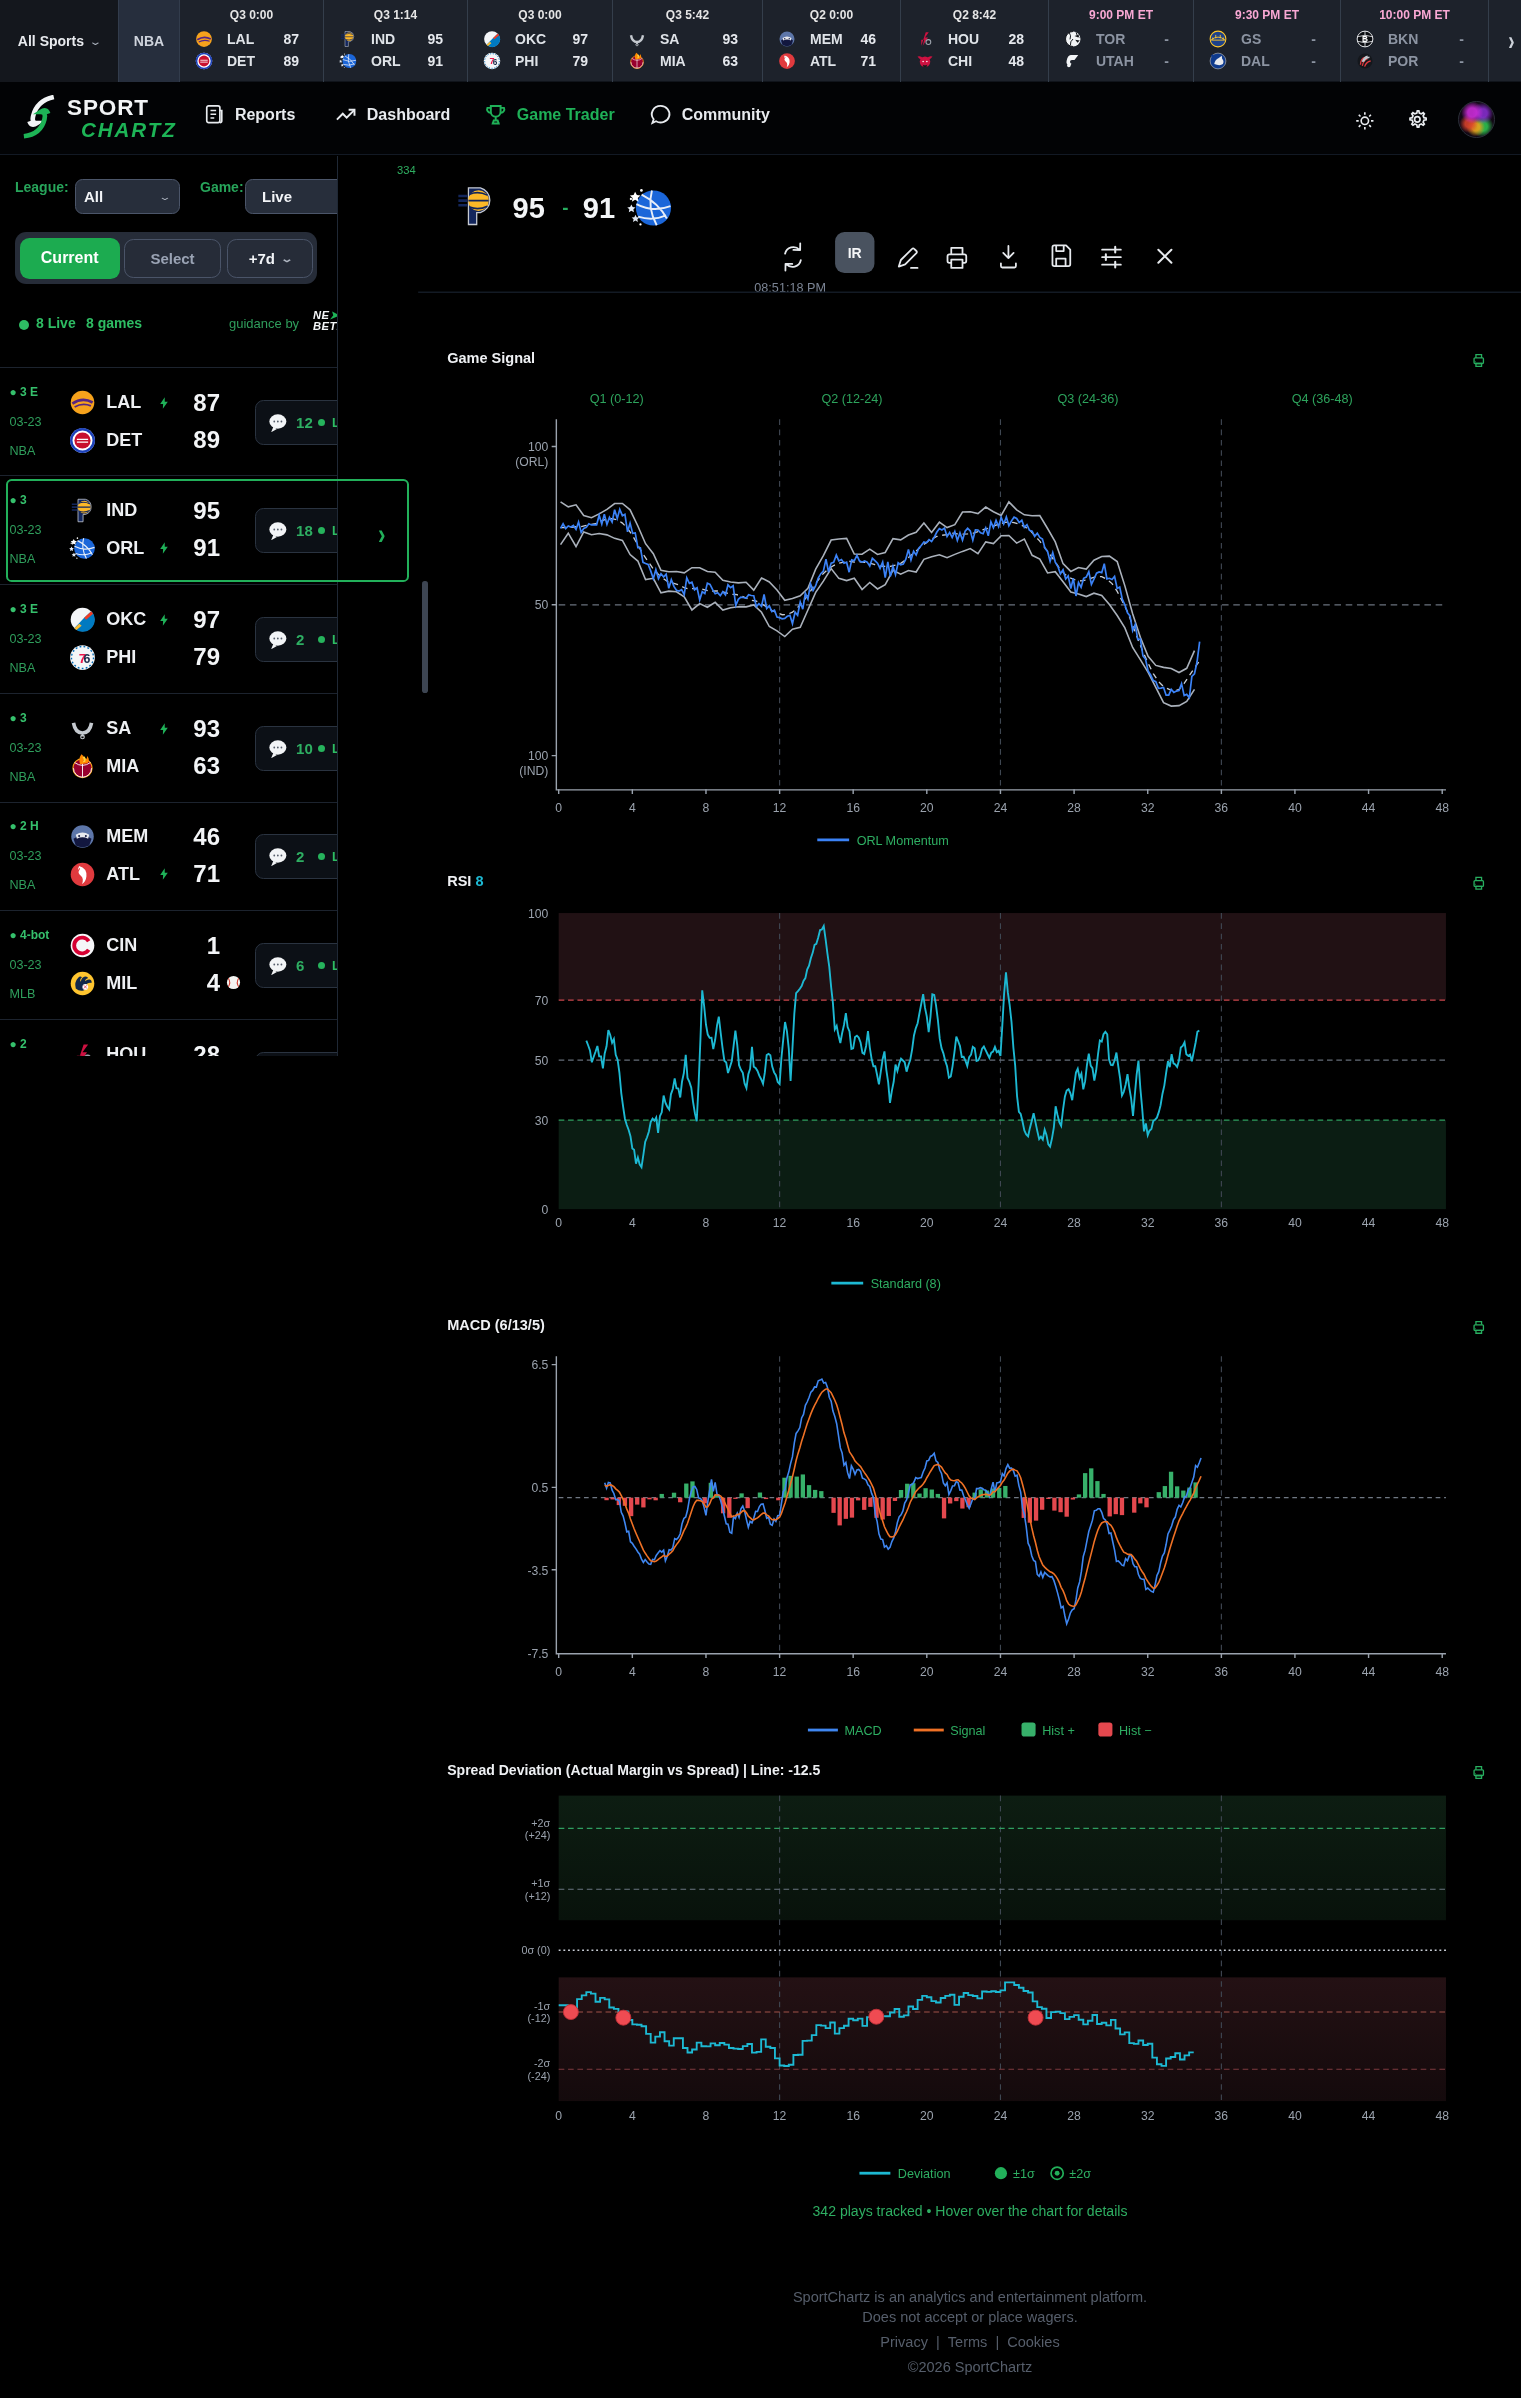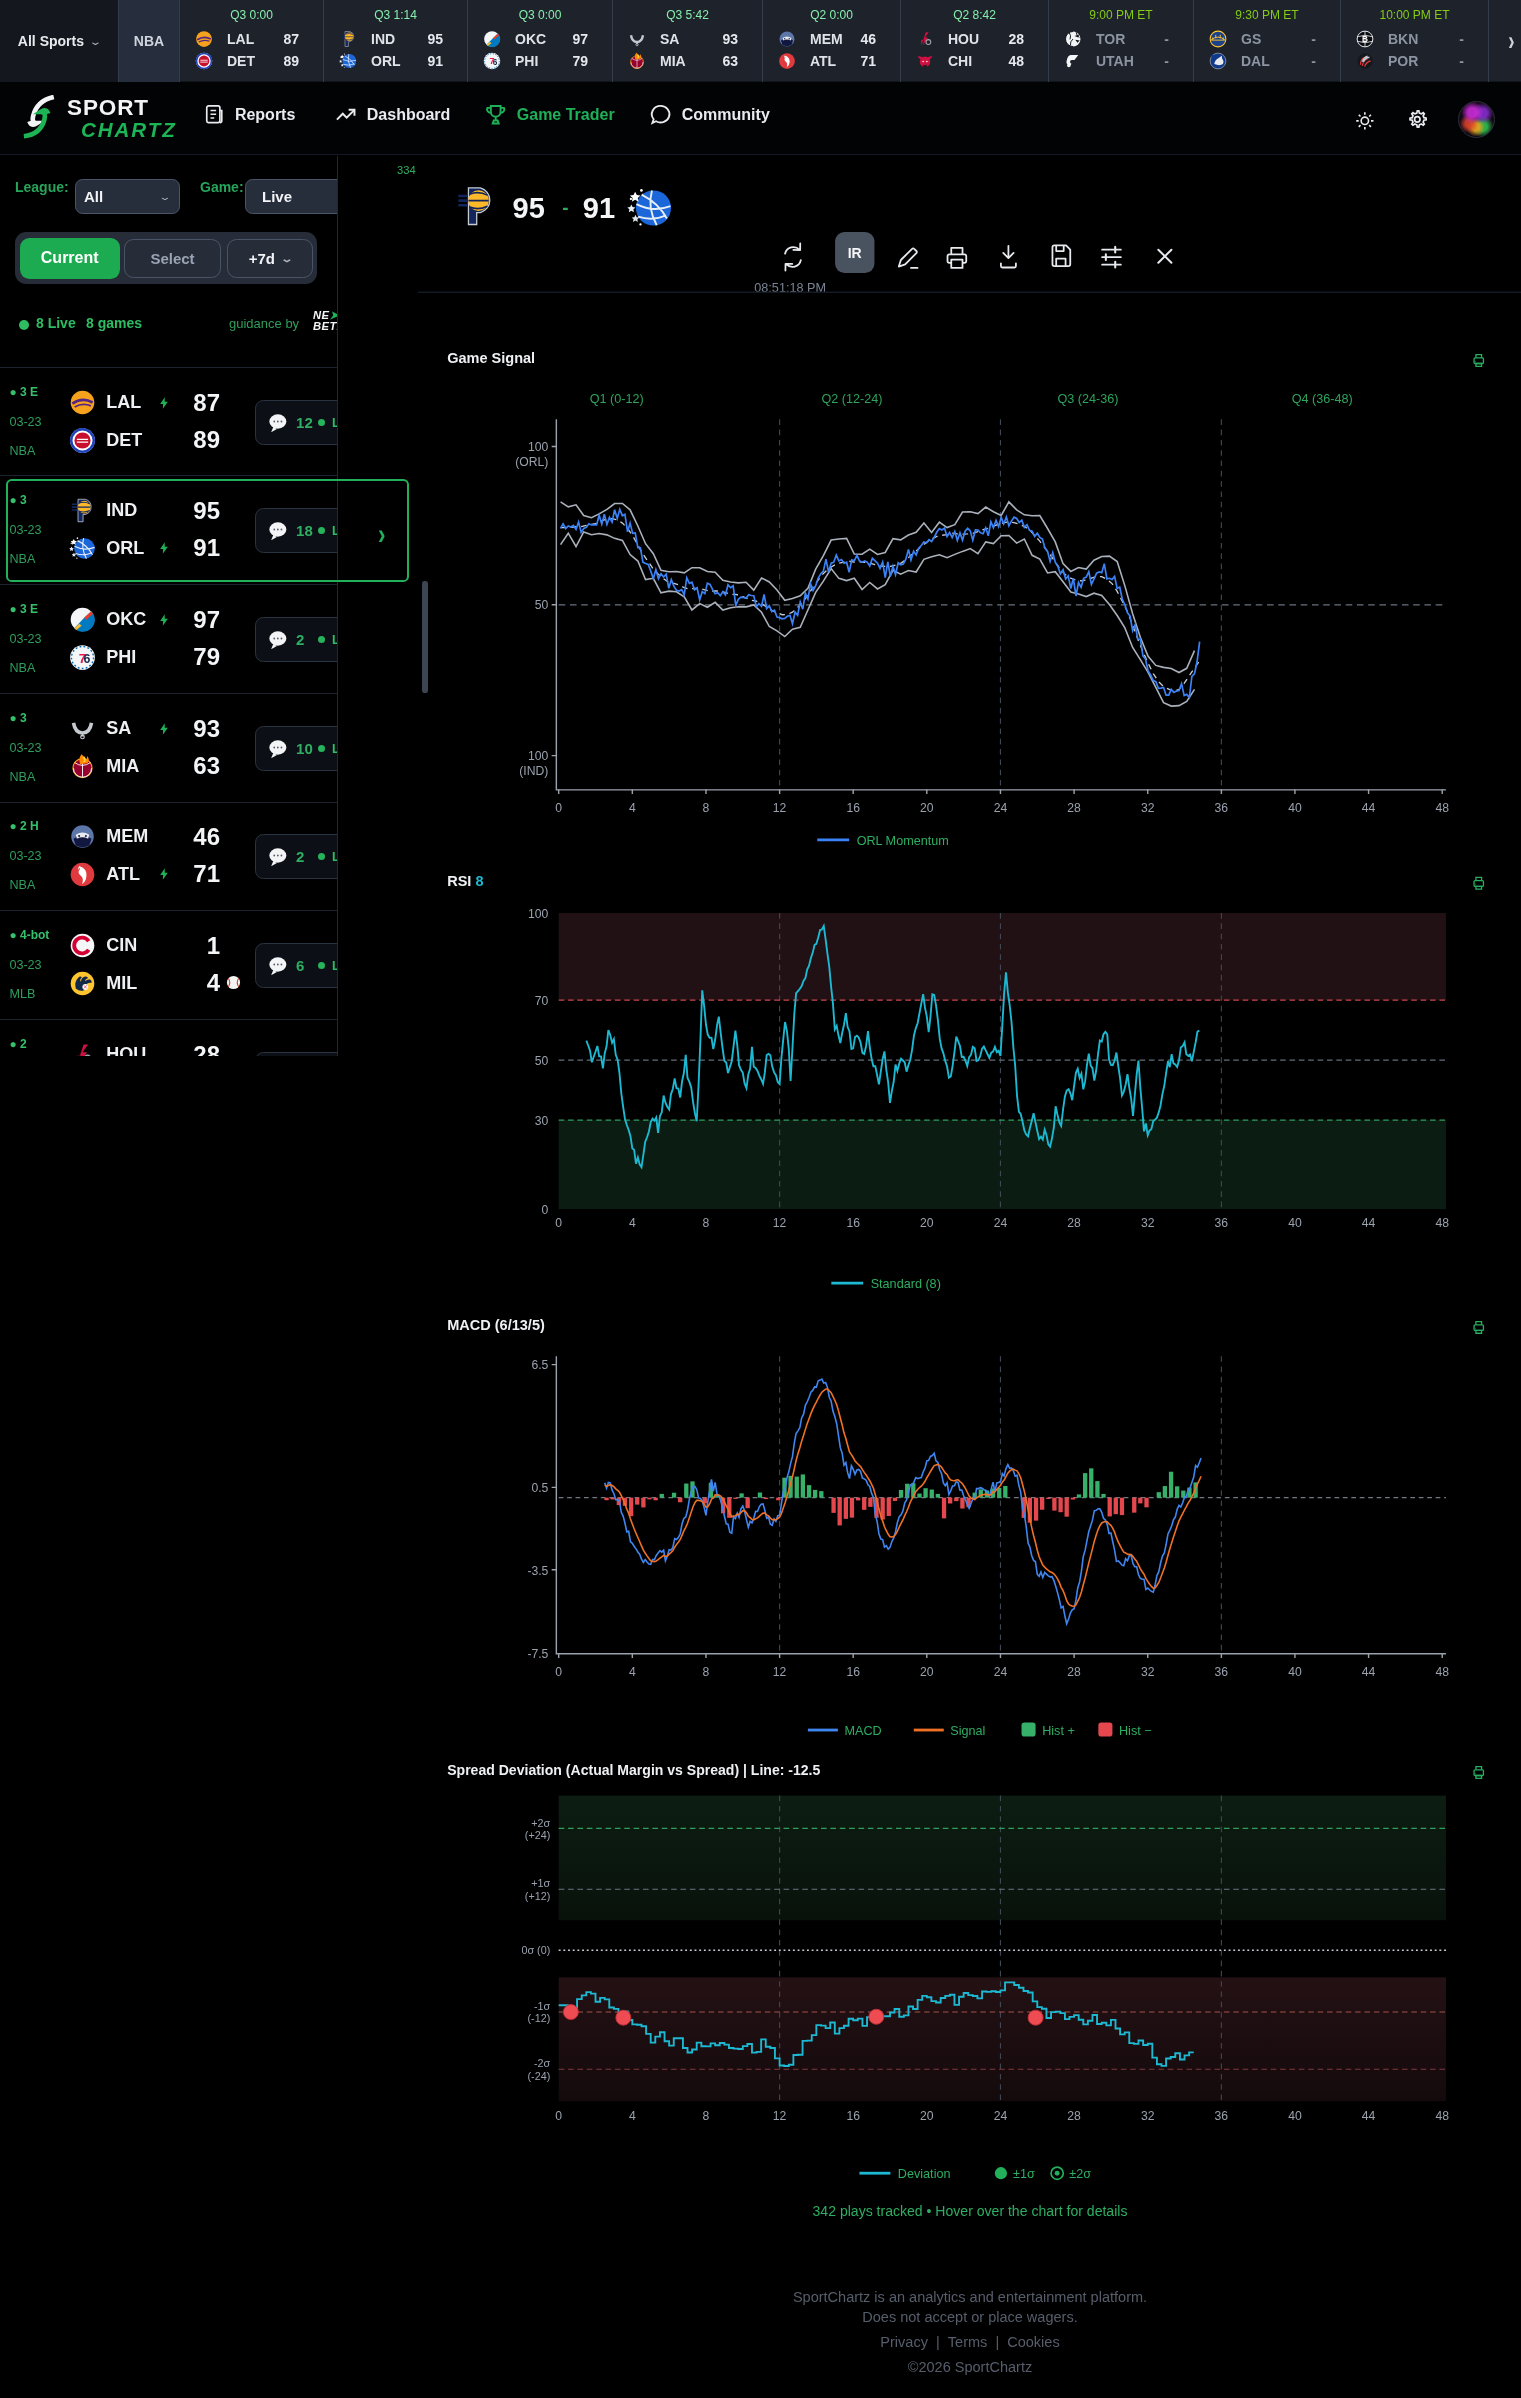--- a/index.html
+++ b/index.html
@@ -6,22 +6,22 @@
 html,body { background:#000; width:1522px; height:2399px; overflow:hidden; }
 body { font-family:"Liberation Sans", sans-serif; position:relative; }
 .abs { position:absolute; }
 
 #ticker { position:absolute; top:0; left:0; width:1522px; height:82px; background:#1d222b; border-bottom:0.9px solid #10141b; display:flex; }
 #allsports { width:118px; height:82px; background:#14171d; display:flex; align-items:center; justify-content:center; color:#e8eaee; font-size:14px; font-weight:700; gap:7.5px; }
 #allsports .chev { color:#aeb5c0; font-size:10.3px; font-weight:400; transform:scaleX(1.6); }
 #nbatab { width:62px; height:82px; background:#262e3d; border-left:0.9px solid #323c4c; border-right:0.9px solid #323c4c; display:flex; align-items:center; justify-content:center; color:#cfd4dd; font-size:14px; font-weight:700; }
 .tcell { height:82px; border-right:0.9px solid #343e4b; position:relative; }
 .tcell:last-of-type { border-right:none; }
-.ttime { position:absolute; top:8.4px; left:0; right:0; text-align:center; font-size:12px; font-weight:400; color:#86efac; }
-.ttime.fut { color:#84cc16; font-weight:400; }
+.ttime { position:absolute; top:8.4px; left:0; right:0; text-align:center; font-size:12px; font-weight:700; color:#e5e5e5; }
+.ttime.fut { color:#f9a8d4; font-weight:700; }
 .trow { position:absolute; left:15px; right:24px; height:19px; display:flex; align-items:center; }
 .trow .lg { width:18px; height:18px; flex:0 0 18px; }
 .trow .ab { margin-left:14px; font-size:14px; font-weight:700; color:#dfe3e8; }
 .trow .sc { margin-left:auto; font-size:14px; font-weight:700; color:#e6e9ee; }
 .fut .ab, .fut .sc { color:#8c94a2; font-weight:600; }
 #tickchev { position:absolute; right:7.5px; top:30px; color:#cdd2da; font-size:19px; font-weight:700; transform:scaleY(1.5); }
 
 #nav { position:absolute; top:82px; left:0; width:1522px; height:73px; background:#020305; border-bottom:0.9px solid #121924; }
 .navitem { position:absolute; top:0; height:65px; display:flex; align-items:center; gap:9.4px; color:#e8ebef; font-size:16px; font-weight:700; }
 .navitem.grn { color:#1fb158; }

